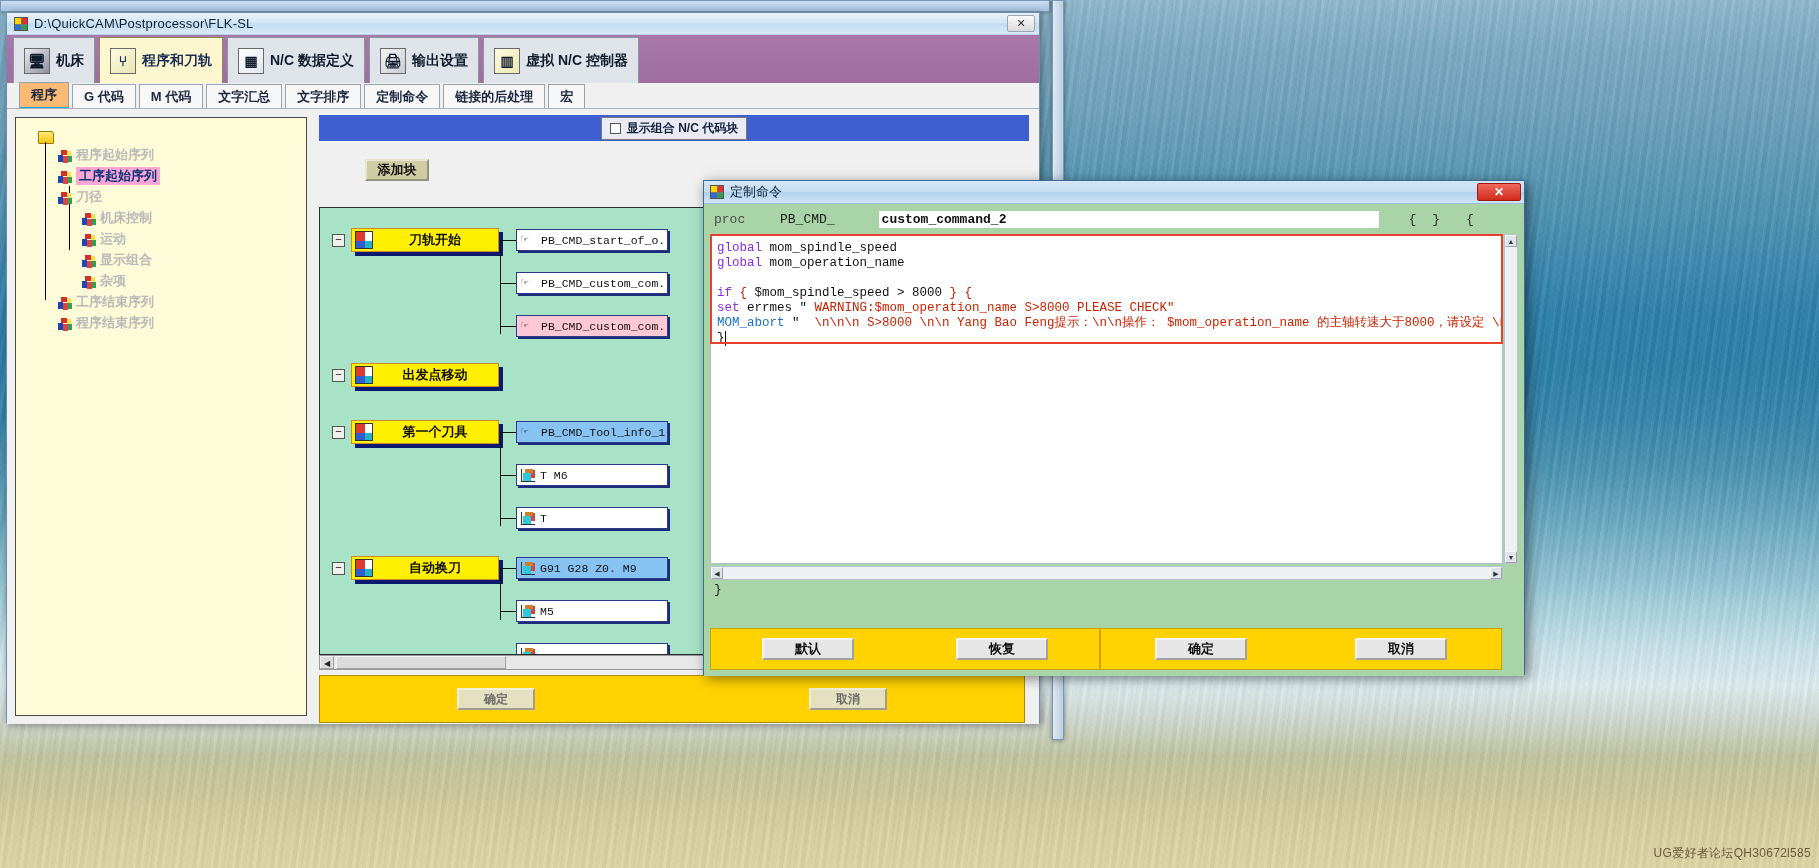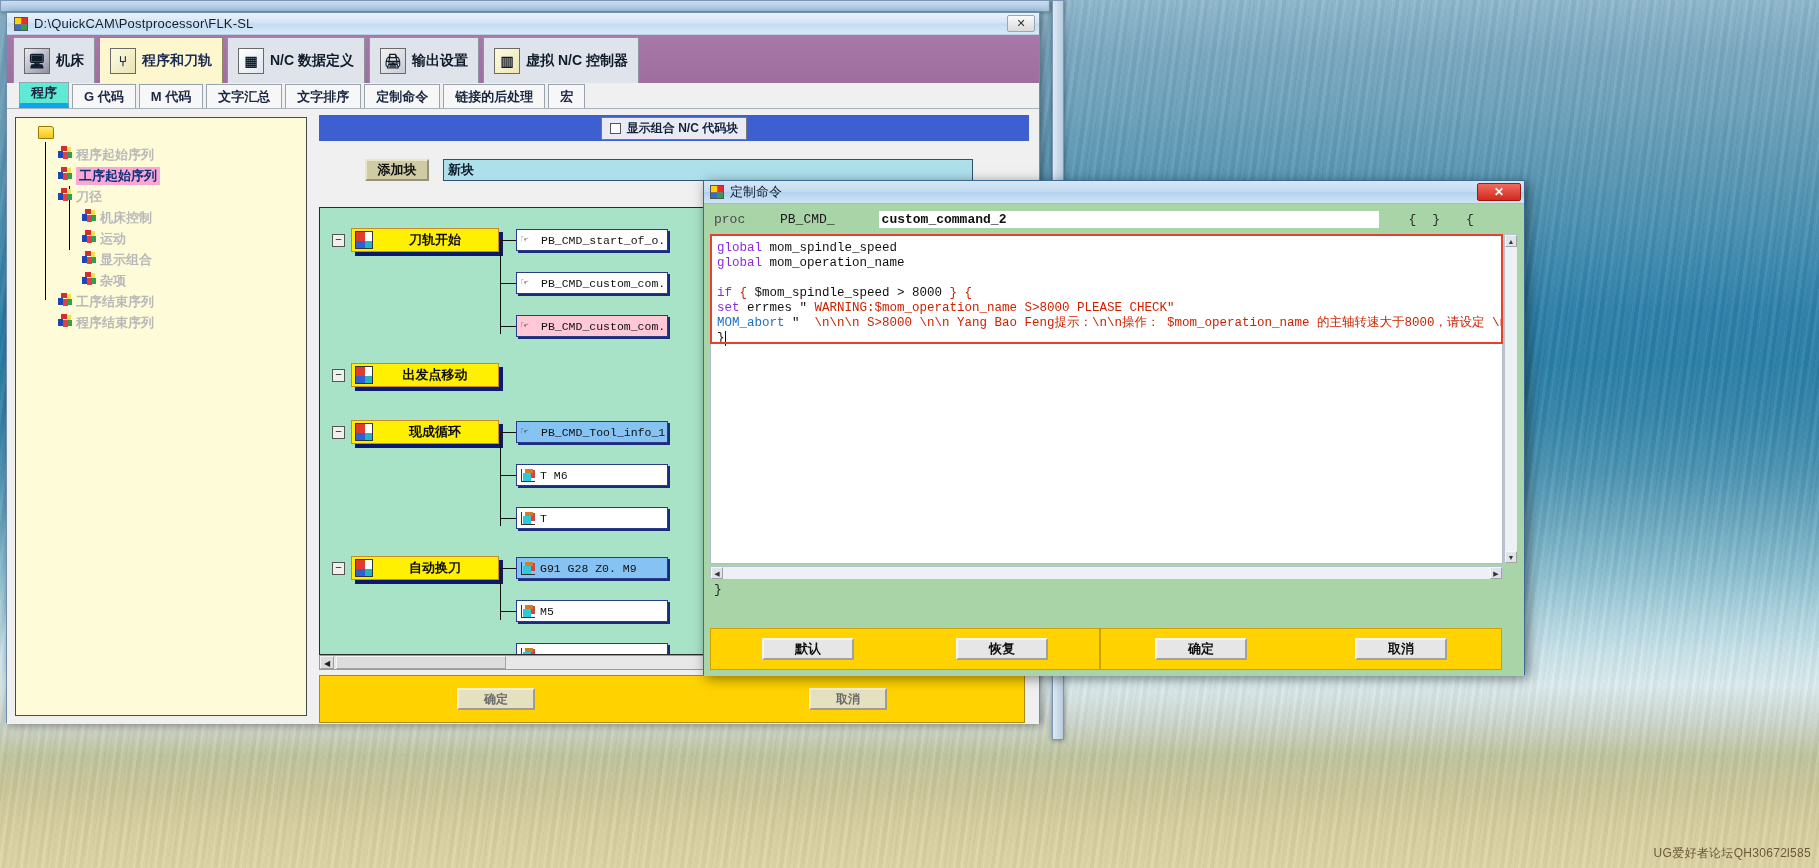--- a/index.html
+++ b/index.html
@@ -99,34 +99,34 @@
   #sub-tabs {
     display:flex; align-items:flex-end; height:26px;
     background:#f0f0f0; border-bottom:1px solid #a8b2bd; padding-left:12px;
   }
   .stab {
     height:24px; padding:0 11px; margin-right:3px;
     display:flex; align-items:center; cursor:pointer;
     background:#f7f7f7; border:1px solid #9aa4ae; border-bottom:none;
     font-size:13px; font-weight:bold; color:#1b2740;
   }
-  .stab.active { background:#5eead4; height:26px; border-bottom:5px solid #0ea5e9; }
+  .stab.active { background:#fdba74; height:26px; border-bottom:1px solid #0ea5e9; }
 
   
   #app-body { display:flex; height:calc(711px - 22px - 48px - 26px); }
 
   
   #tree-panel {
     width:308px; flex:none; background:#f0f0f0; padding:8px;
   }
   #tree {
     height:100%; background:#fdfbd8; border:1px solid #4a4a4a;
     padding:8px 6px; overflow:hidden; position:relative;
   }
-  .tnode { display:flex; align-items:flex-start; height:18px; position:relative; }
+  .tnode { display:flex; align-items:flex-end; height:18px; position:relative; }
   .cube {
     width:15px; height:14px; flex:none; margin-right:4px;
     background:
       linear-gradient(#d32f2f,#d32f2f) 4px 0/6px 5px no-repeat,
       linear-gradient(#f2e14b,#f2e14b) 10px 1px/4px 5px no-repeat,
       linear-gradient(#1f46b5,#1f46b5) 1px 5px/5px 7px no-repeat,
       linear-gradient(#18a0a0,#18a0a0) 1px 5px/5px 4px no-repeat,
       linear-gradient(#d94545,#d94545) 6px 6px/5px 7px no-repeat,
       linear-gradient(#2fa04f,#2fa04f) 11px 6px/4px 6px no-repeat,
       transparent;
@@ -445,21 +445,20 @@
 
       <div id="blue-bar">
         <div class="chk-wrap">
           <span class="cbox"></span>
           <span>显示组合 N/C 代码块</span>
         </div>
       </div>
 
       <div id="addrow">
         <div id="btn-addblock">添加块</div>
-        <div id="newblock-field">新块</div>
       </div>
 
       <div id="canvas">
 
         <div class="grow" style="left:12px; top:20px;">
           <span class="expander">−</span>
           <span class="ybox">
             <span class="bico"></span>
             <span class="blabel">刀轨开始</span>
           </span>
@@ -487,21 +486,21 @@
           <span class="ybox">
             <span class="bico"></span>
             <span class="blabel">出发点移动</span>
           </span>
         </div>
 
         <div class="grow" style="left:12px; top:212px;">
           <span class="expander">−</span>
           <span class="ybox">
             <span class="bico"></span>
-            <span class="blabel">现成循环</span>
+            <span class="blabel">第一个刀具</span>
           </span>
         </div>
         <div class="conn-v" style="left:180px; top:224px; height:94px;"></div>
         <div class="conn-h" style="left:180px; top:224px; width:16px;"></div>
         <div class="conn-h" style="left:180px; top:267px; width:16px;"></div>
         <div class="conn-h" style="left:180px; top:310px; width:16px;"></div>
 
         <div class="cmdbox blue" style="position:absolute; left:196px; top:213px;">
           <span class="hand">☞</span>
           <span>PB_CMD_Tool_info_1</span>

